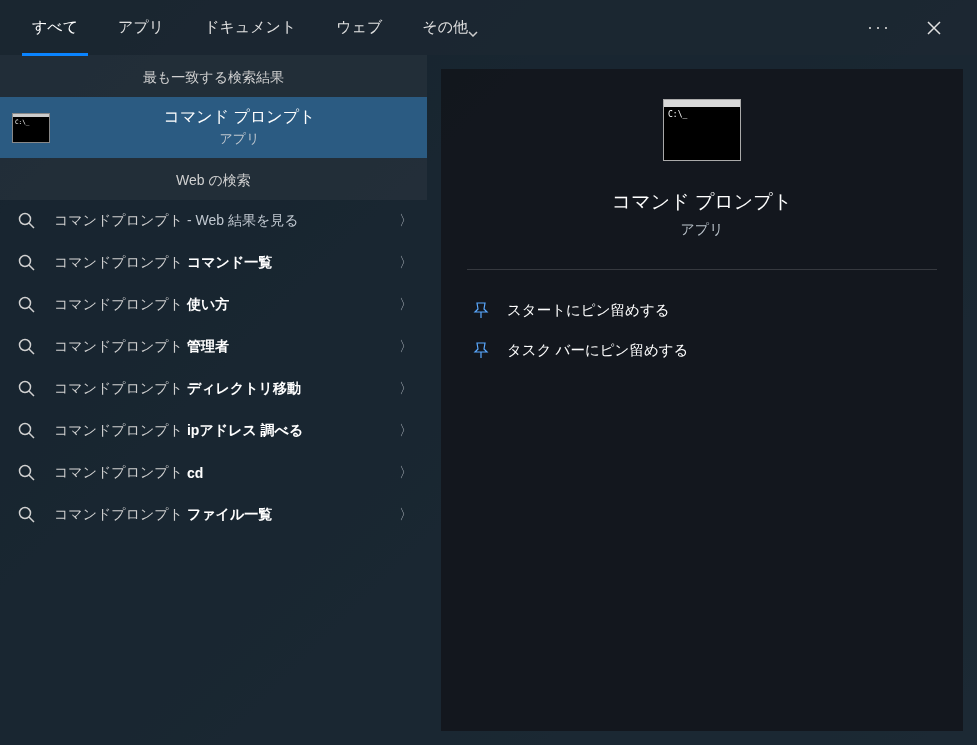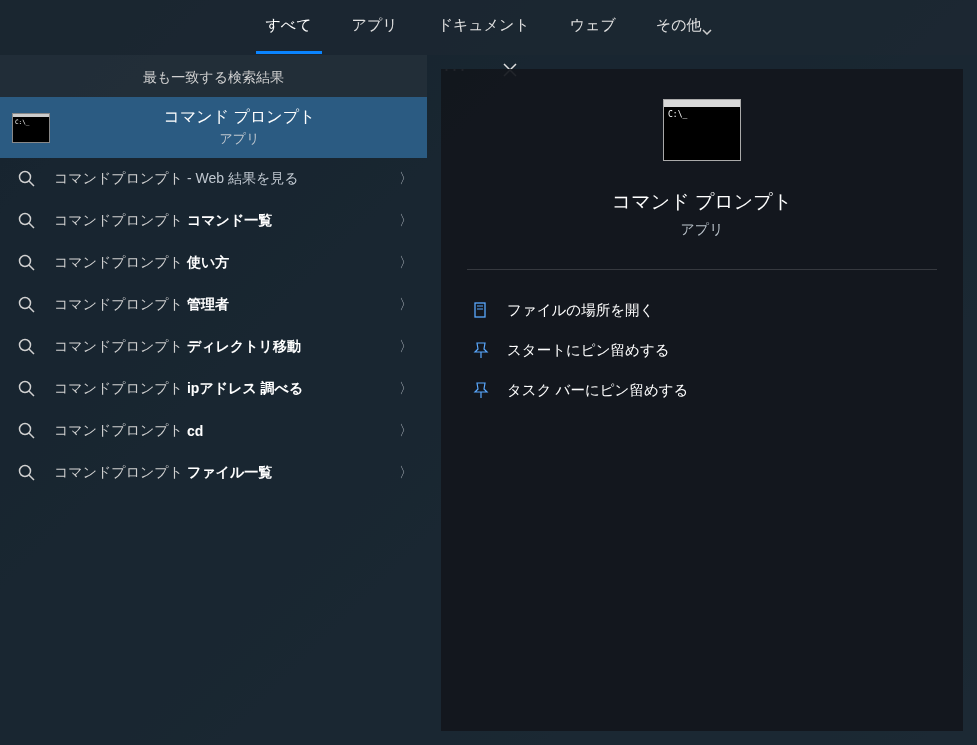--- a/index.html
+++ b/index.html
@@ -18,21 +18,20 @@
       background: rgba(20, 30, 40, 0.85);
       display: flex;
       flex-direction: column;
     }
     .header {
       height: 55px;
       display: flex;
       align-items: center;
       padding: 0 12px;
       background: rgba(30,40,50,0.5);
-      flex-direction: column;
     }
     .tabs {
       display: flex;
       gap: 0;
       align-items: center;
       flex: 1;
     }
     .tab {
       padding: 16px 20px 16px 20px;
       font-size: 15px;
@@ -278,20 +277,21 @@
       <div class="result-item selected">
         <div class="result-icon">
           <div class="cmd-icon"></div>
         </div>
         <div class="result-text">
           <div class="result-title">コマンド プロンプト</div>
           <div class="result-subtitle">アプリ</div>
         </div>
       </div>
 
+      <div class="section-header">Web の検索</div>
 
       <div class="search-item">
         <div class="search-text">
           <svg class="search-icon" viewBox="0 0 18 18">
               <circle cx="7" cy="7" r="5.5" stroke="#d0d0d0" stroke-width="1.5" fill="none"></circle>
               <line x1="11" y1="11" x2="16" y2="16" stroke="#d0d0d0" stroke-width="1.5"></line>
             </svg>
           <span class="search-prefix">コマンドプロンプト</span>
           <span class="search-suffix-light">- Web 結果を見る</span>
         </div>
@@ -386,34 +386,26 @@
 
     <div class="right-panel">
       <div class="preview-header">
         <div class="preview-icon"></div>
         <div class="preview-title">コマンド プロンプト</div>
         <div class="preview-subtitle">アプリ</div>
       </div>
       <div class="actions">
         <div class="action-item">
           <svg class="action-icon" viewBox="0 0 20 20">
-              <rect x="4" y="3" width="10" height="14" stroke="#5aa9ff" stroke-width="1.3" fill="none"></rect>
-              <line x1="6" y1="6" x2="12" y2="6" stroke="#5aa9ff" stroke-width="1"></line>
-              <line x1="6" y1="9" x2="12" y2="9" stroke="#5aa9ff" stroke-width="1"></line>
-            </svg>
-          <span>ファイルの場所を開く</span>
+              <path d="M6 3 L14 3 L13 9 L16 12 L4 12 L7 9 Z M10 12 L10 18" stroke="#5aa9ff" stroke-width="1.2" fill="none"></path>
+            </svg>
+          <span>スタートにピン留めする</span>
         </div>
         <div class="action-item">
           <svg class="action-icon" viewBox="0 0 20 20">
               <path d="M6 3 L14 3 L13 9 L16 12 L4 12 L7 9 Z M10 12 L10 18" stroke="#5aa9ff" stroke-width="1.2" fill="none"></path>
             </svg>
-          <span>スタートにピン留めする</span>
-        </div>
-        <div class="action-item">
-          <svg class="action-icon" viewBox="0 0 20 20">
-              <path d="M6 3 L14 3 L13 9 L16 12 L4 12 L7 9 Z M10 12 L10 18" stroke="#5aa9ff" stroke-width="1.2" fill="none"></path>
-            </svg>
           <span>タスク バーにピン留めする</span>
         </div>
       </div>
     </div>
   </div>
 </div>
 
 </body></html>

